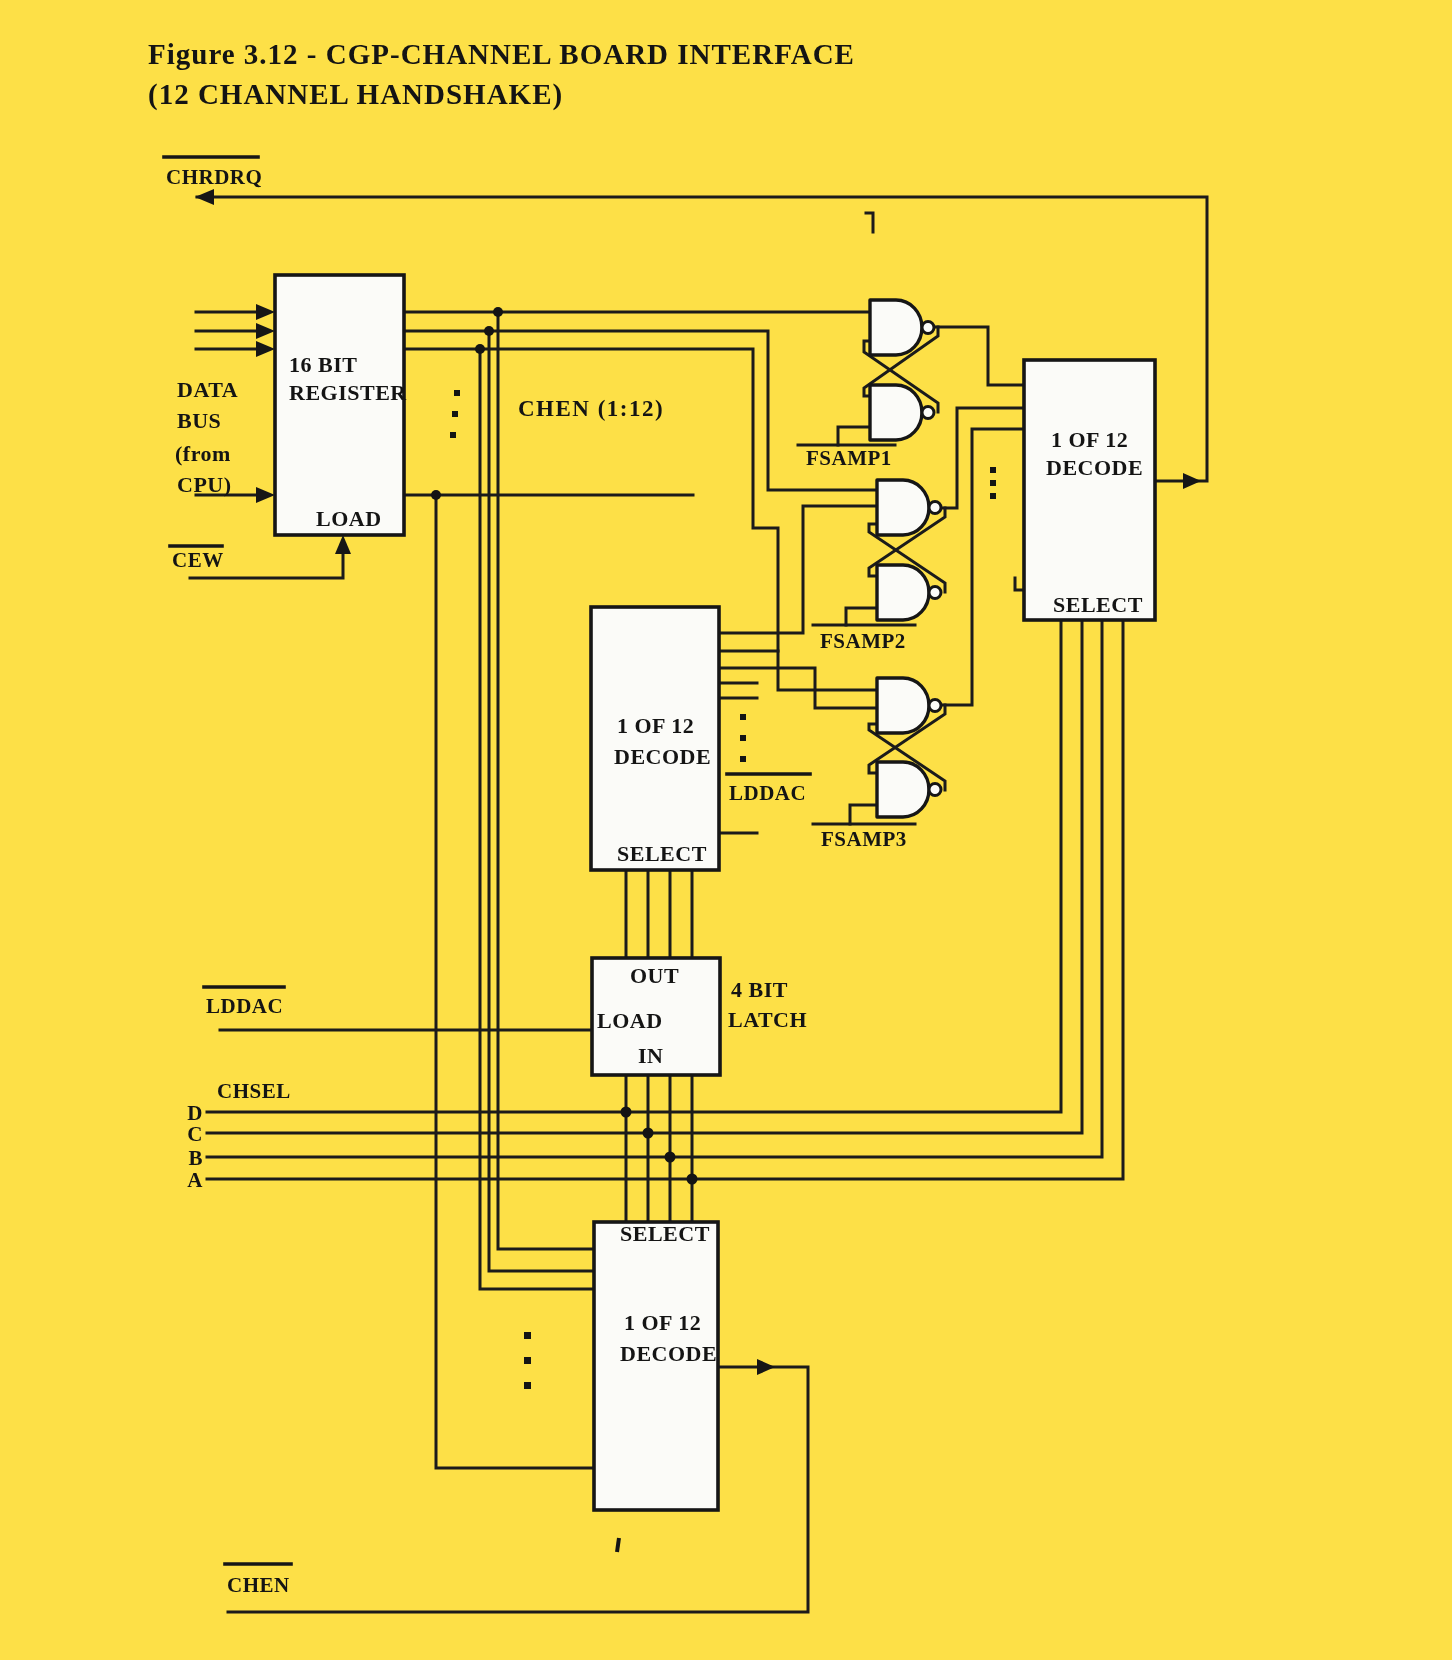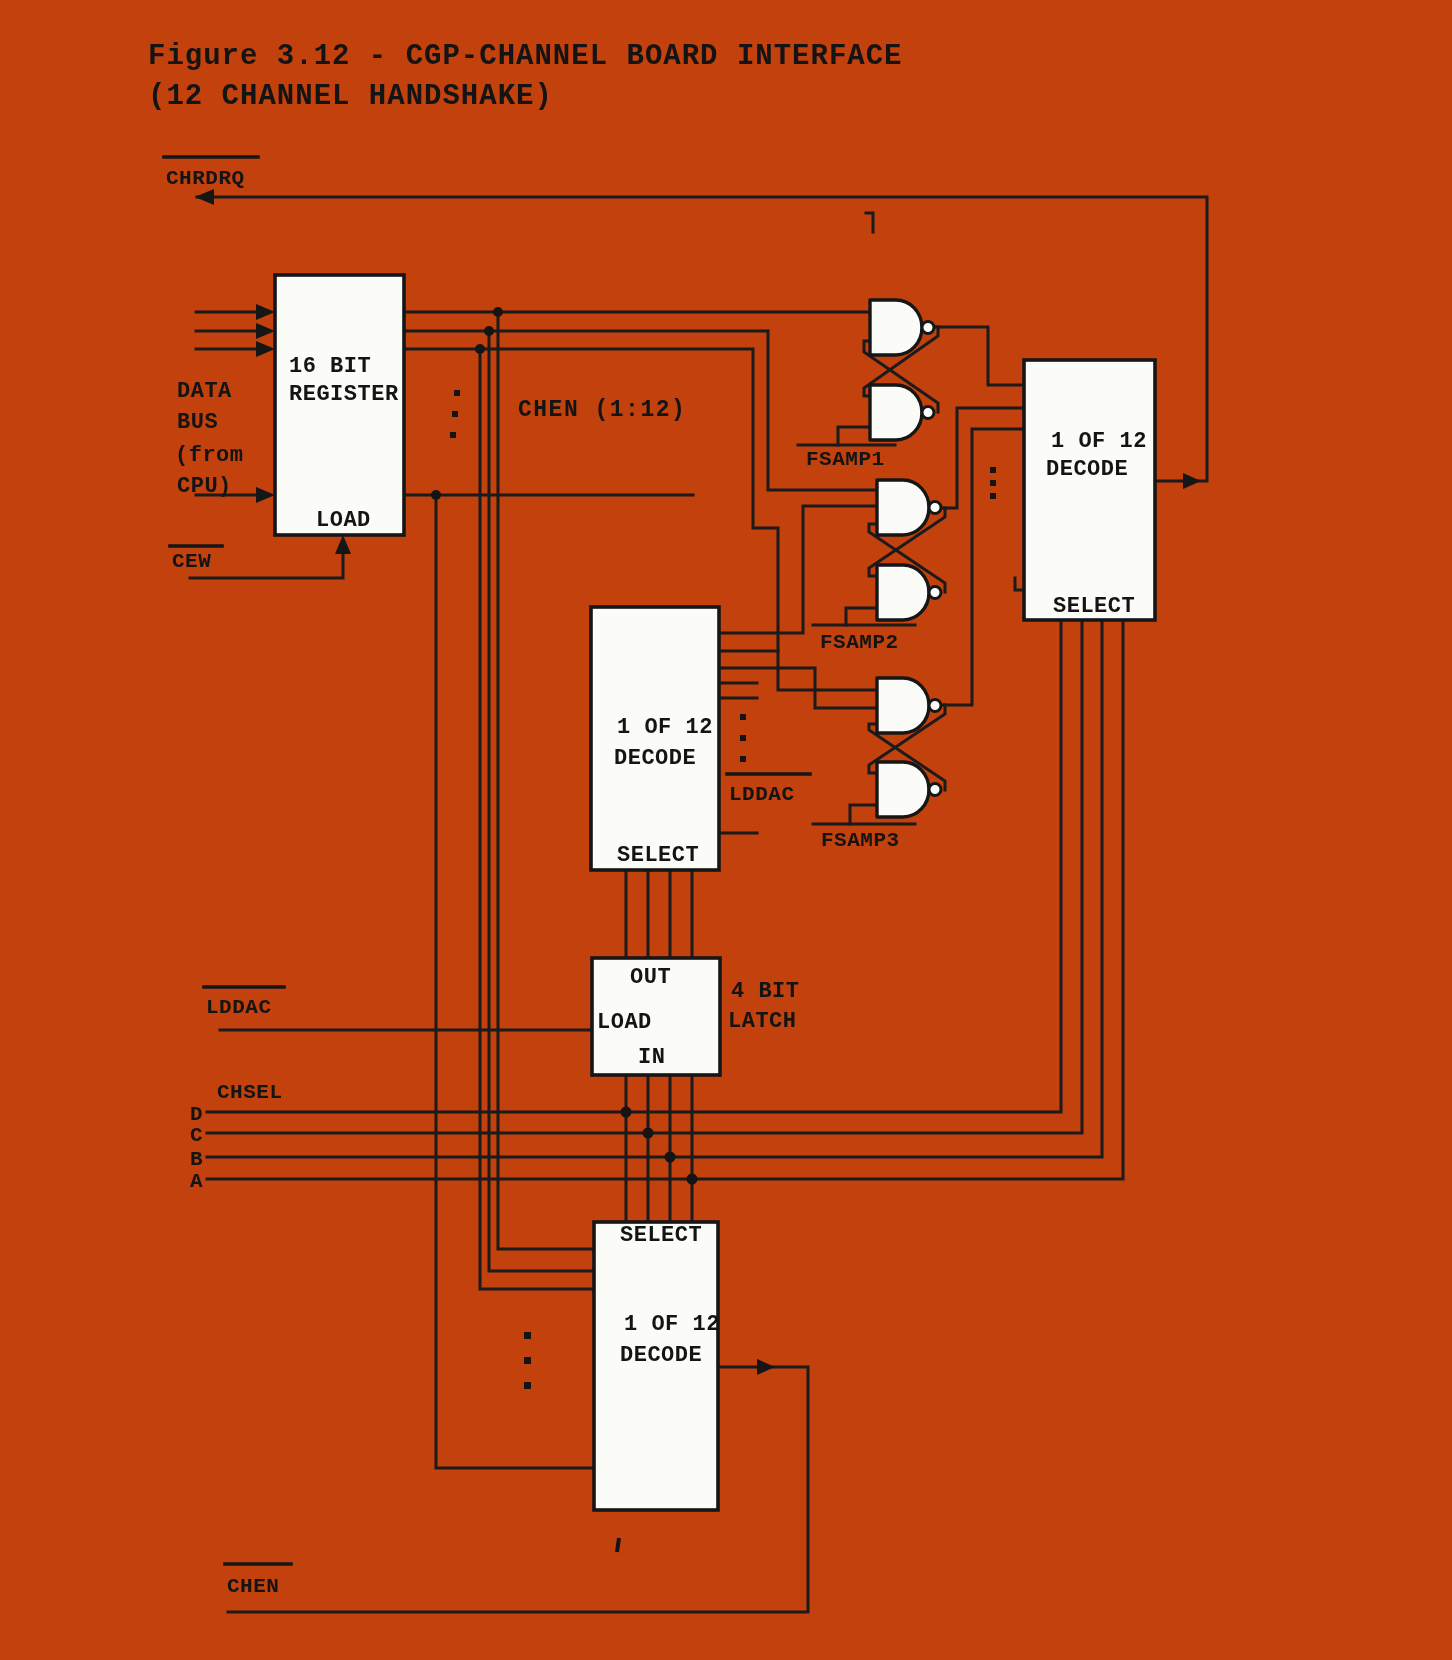--- a/index.html
+++ b/index.html
@@ -1,17 +1,17 @@
 <!DOCTYPE html>
 <html><head>
 <meta charset="utf-8">
 <style>
   html,body{margin:0;padding:0;background:#e8e8e4;}
-  .page{position:relative;width:1452px;height:1660px;background:#c2410c;margin:0 auto;
-        font-family:Liberation Mono, monospace;}
+  .page{position:relative;width:1452px;height:1660px;background:#fde047;margin:0 auto;
+        font-family:Liberation Serif, serif;}
   svg{position:absolute;left:0;top:0;}
   .wire{fill:none;stroke:#1b1b1b;stroke-width:3;stroke-linecap:square;stroke-linejoin:miter;}
   .box{fill:#fbfbf8;stroke:#161616;stroke-width:3.6;}
   .gate{fill:#fbfbf8;stroke:#161616;stroke-width:3.4;stroke-linejoin:round;}
   .bub{fill:#fbfbf8;stroke:#161616;stroke-width:3;}
   .ol{stroke:#161616;stroke-width:3.6;stroke-linecap:square;}
   .ah{fill:#161616;stroke:none;}
   .dot{fill:#141414;}
   .txt{fill:#141414;font-weight:bold;letter-spacing:0.5px;}
   .t-title{font-size:29px;letter-spacing:1px;}

